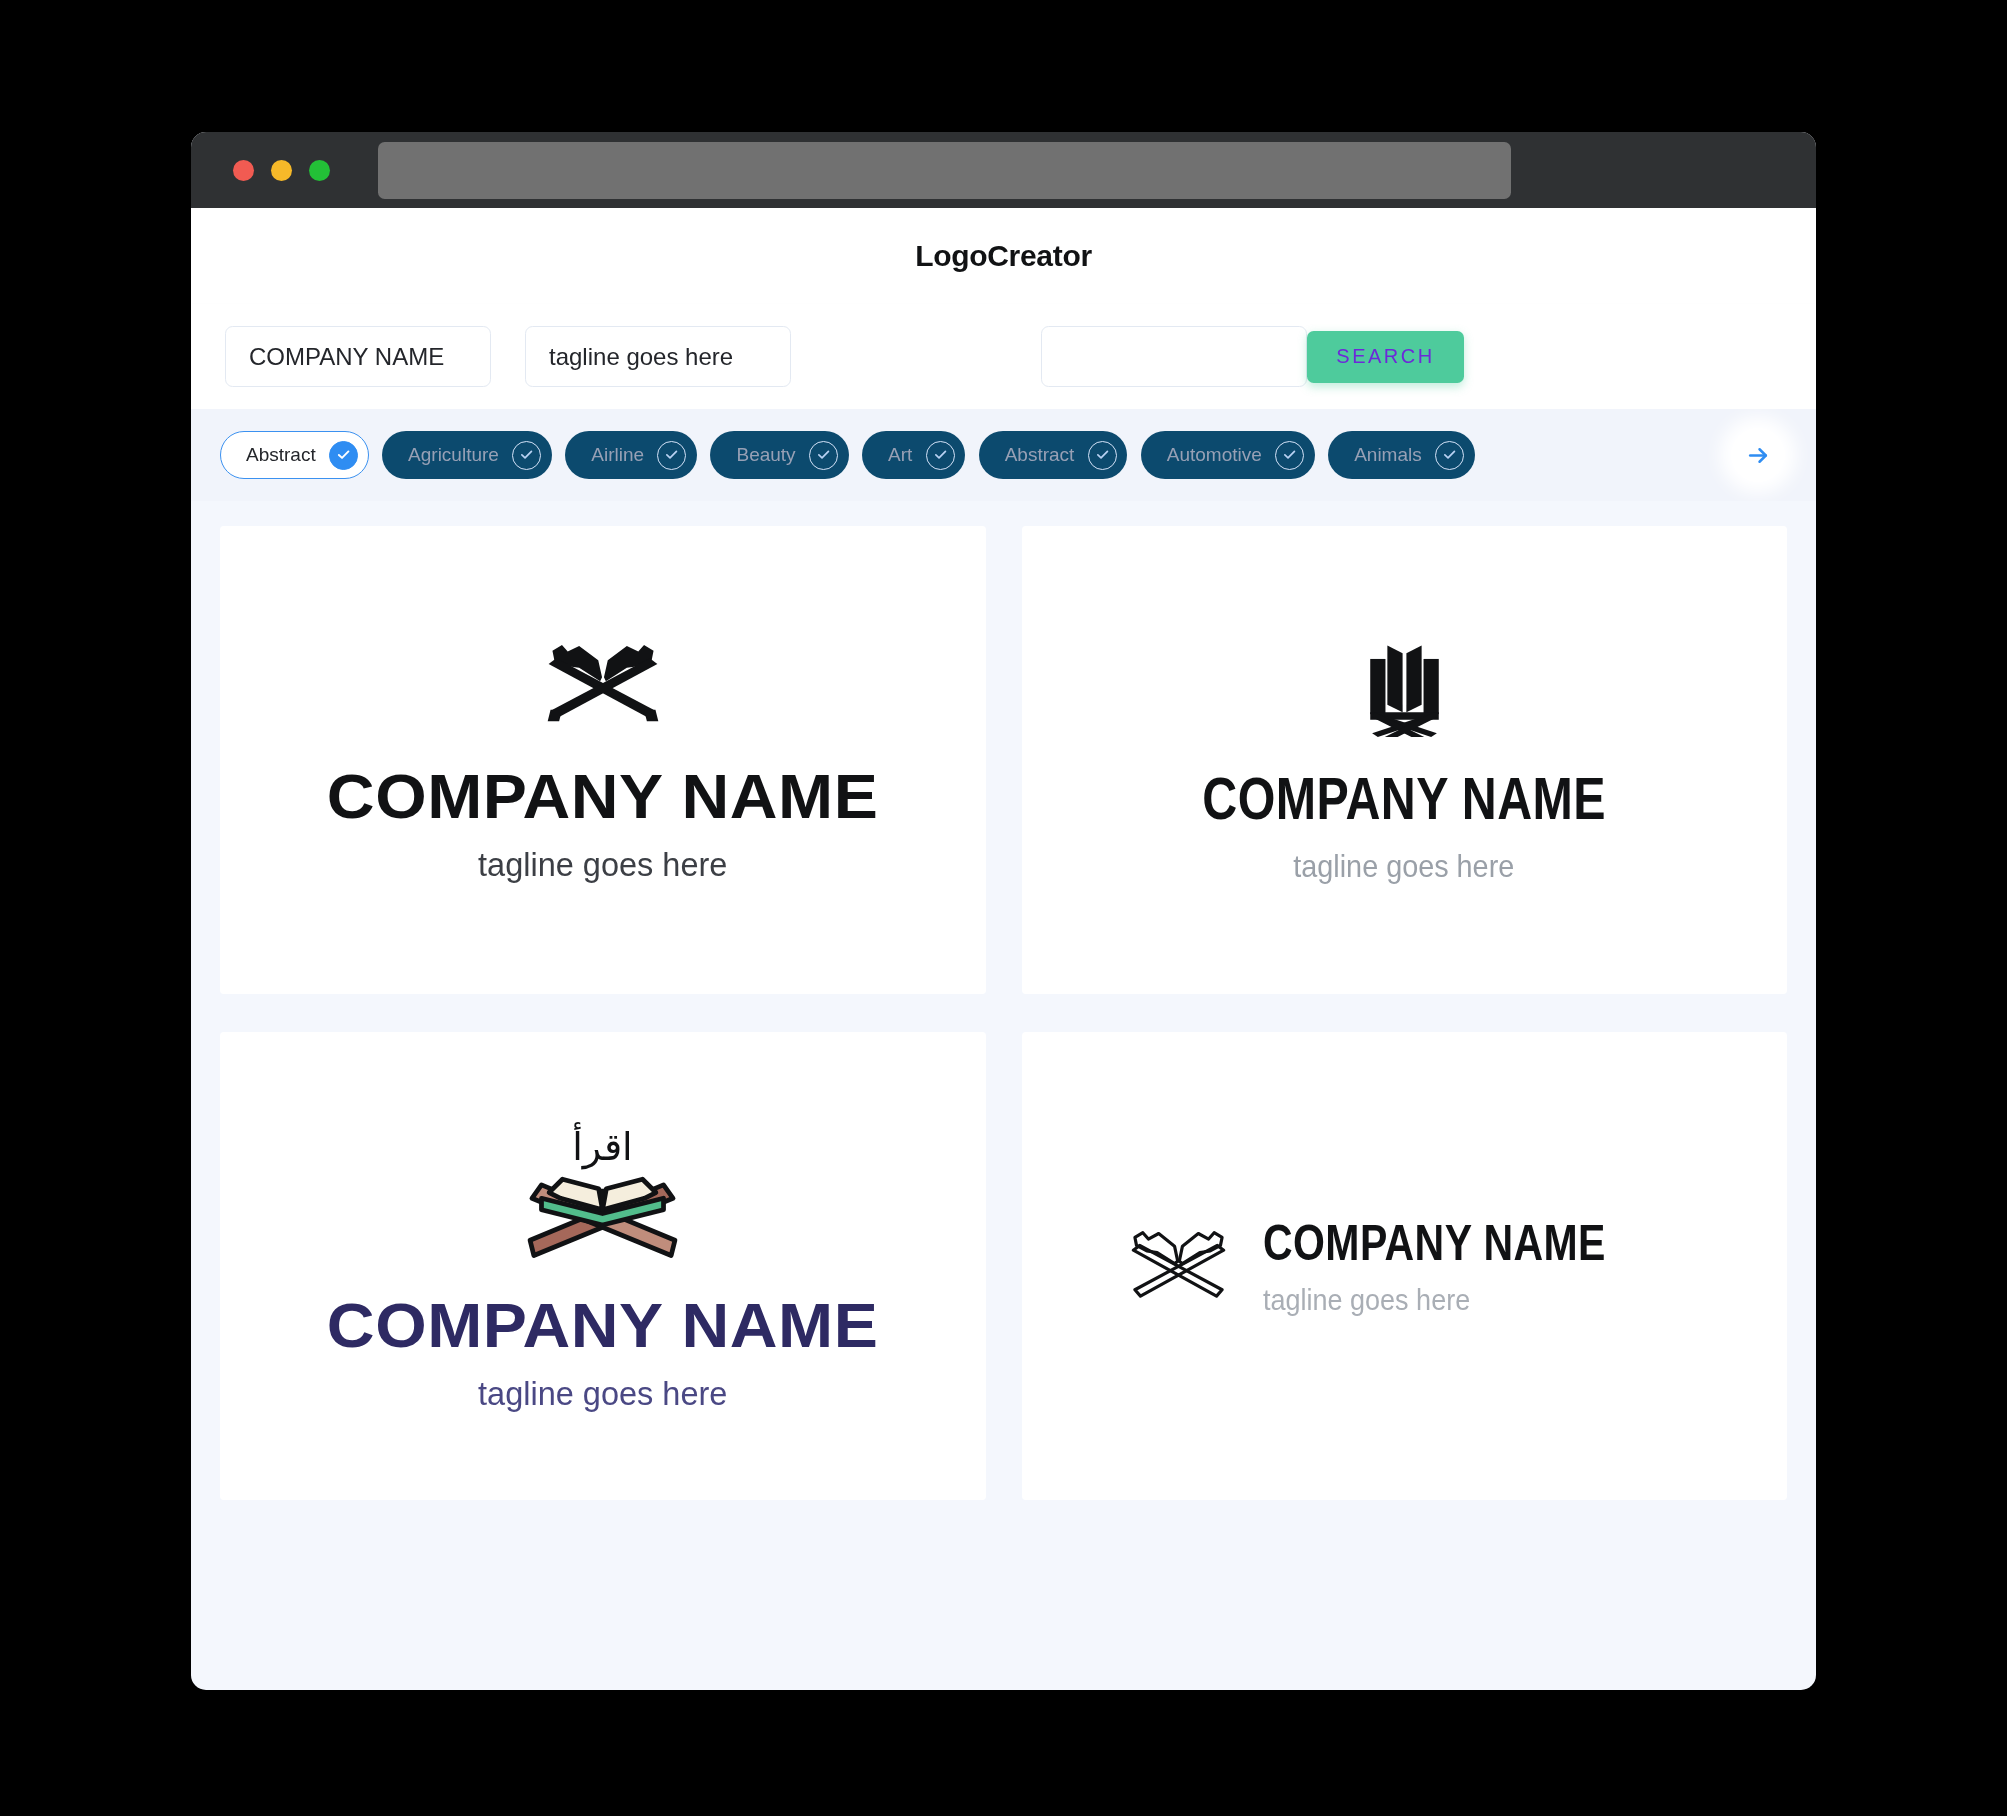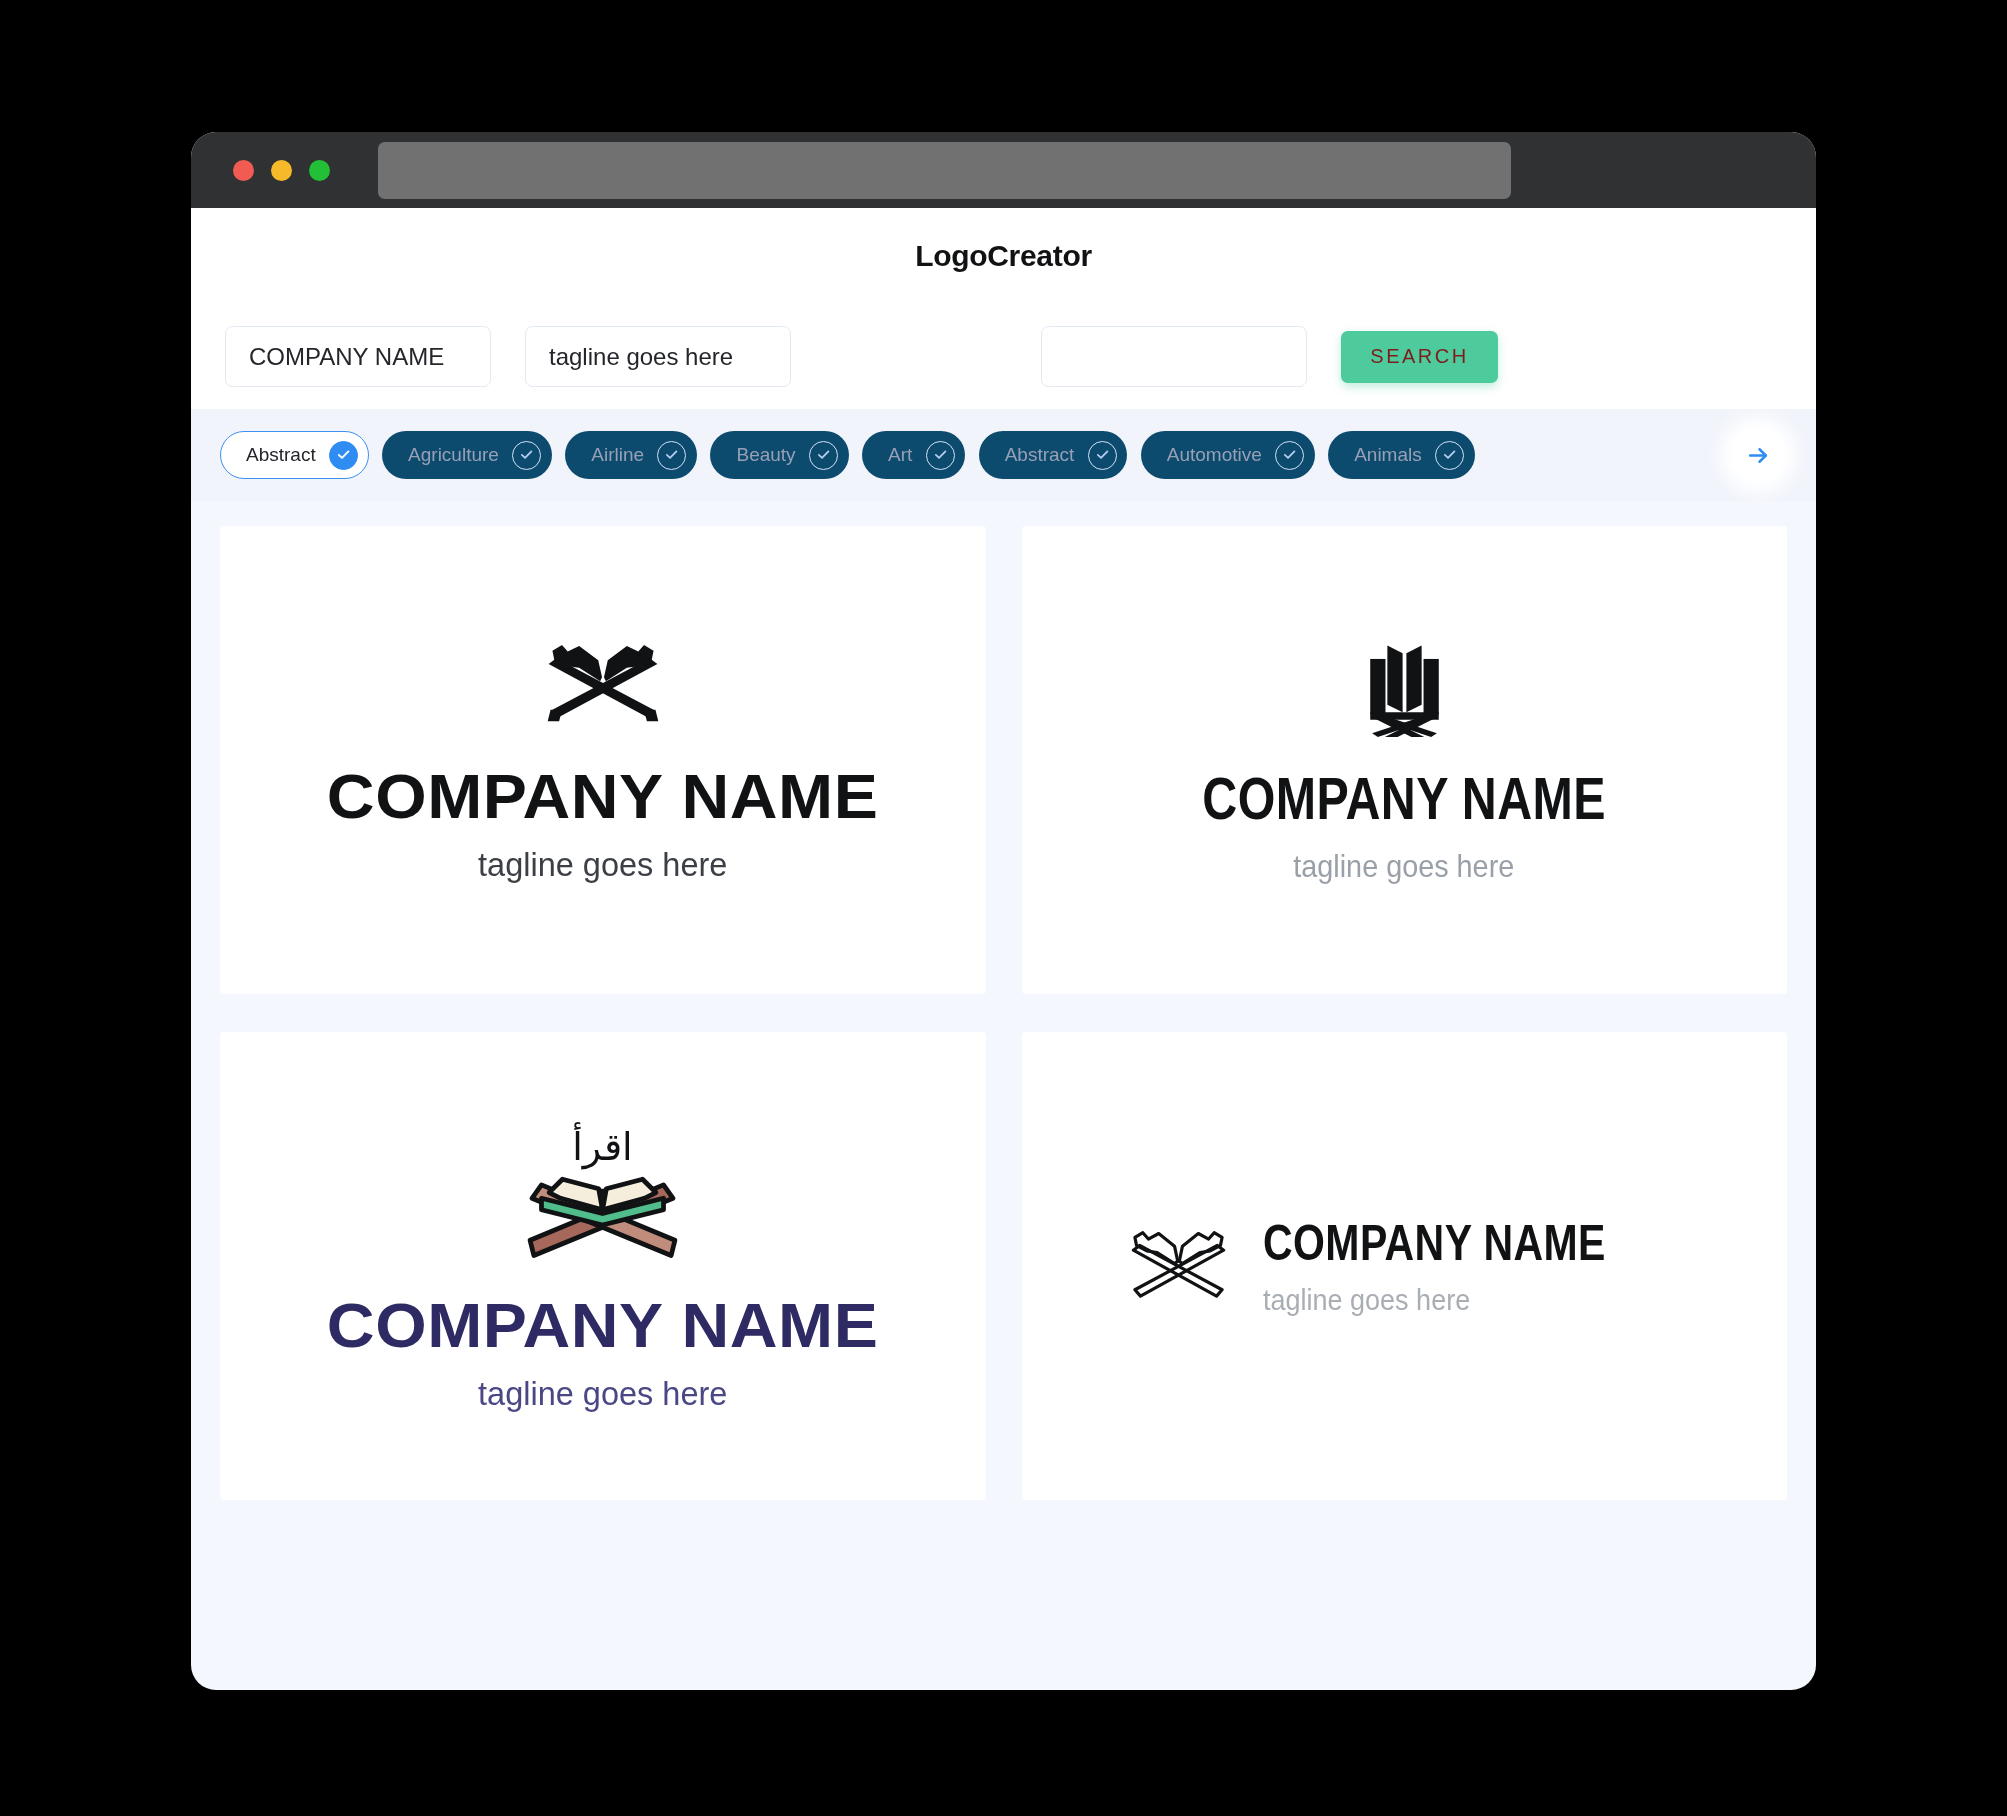--- a/index.html
+++ b/index.html
@@ -12,21 +12,21 @@
     overflow: hidden;
   }
 
   
   #window {
     position: absolute;
     left: 191px;
     top: 132px;
     width: 1625px;
     height: 1558px;
-    border-radius: 25px;
+    border-radius: 15px;
     overflow: hidden;
     background: #f4f7fd;
     box-shadow: 0 29px 67px rgba(0,0,0,0.45);
   }
 
   
   #titlebar {
     position: relative;
     height: 76px;
     background: #2f3133;
@@ -88,26 +88,25 @@
     color: #24262b;
     font-family: "Liberation Sans", sans-serif;
     white-space: nowrap;
     overflow: hidden;
   }
   #company-input { width: 266px; }
   #tagline-input { width: 266px; margin-left: 34px; }
   #extra-input   { width: 266px; margin-left: 250px; }
 
   #search-button {
-    margin-left: 34px;
     width: 157px;
     height: 52px;
     border-radius: 6.7px;
     background: #4ecb9c;
-    color: #7f1d1d;
+    color: #6d28d9;
     font-size: 20px;
     letter-spacing: 2.5px;
     display: flex;
     align-items: center;
     justify-content: center;
     border: none;
     cursor: pointer;
     font-family: "Liberation Sans", sans-serif;
     box-shadow: 0 3.8px 9.6px rgba(78,203,156,0.35);
   }

